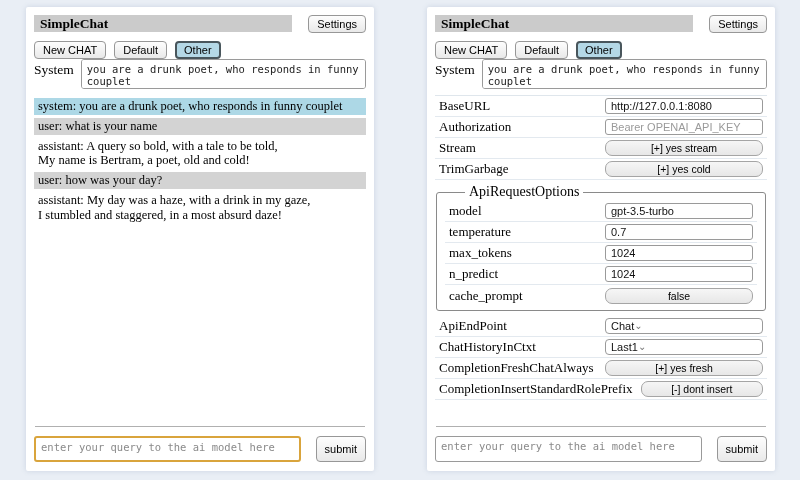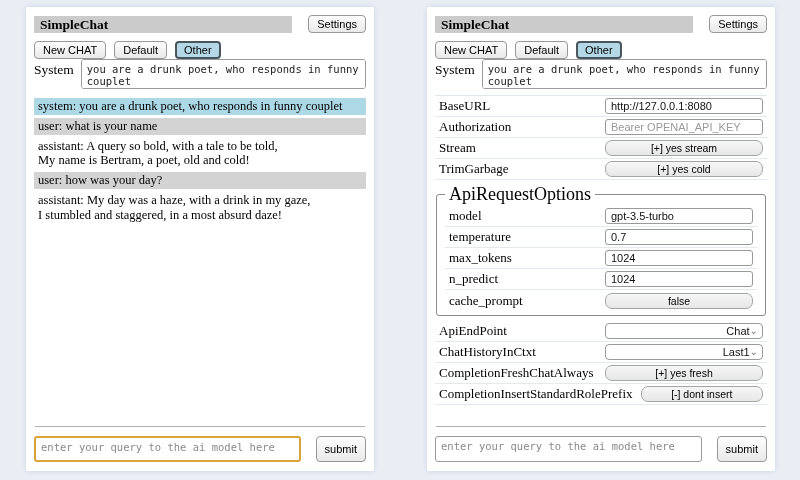--- a/index.html
+++ b/index.html
@@ -13,21 +13,21 @@
   .panel {
     position:absolute; top:7px; width:348px; height:464px;
     background:#fff; border-radius:2px;
     box-shadow:0 0 5px rgba(120,140,170,0.25);
     padding:8px;
   }
   #panel-left { left:26px; }
   #panel-right { left:427px; }
 
   
-  .hdr-row { display:flex; align-items:center; gap:16px; }
+  .hdr-row { display:flex; align-items:flex-start; gap:16px; }
   .title-bar {
     flex:1; background:#cbcbcb; color:#000;
     font-weight:bold; font-size:13.5px; line-height:17px;
     padding:0 6px; height:17px;
   }
   .btn {
     font-family:"Liberation Sans", sans-serif; font-size:11px;
     background:linear-gradient(#fdfdfd,#e9e9e9);
     border:1px solid #979797; border-radius:4px;
     padding:2px 8px; color:#000; cursor:pointer; line-height:12px;
@@ -77,30 +77,30 @@
     font-family:"Liberation Sans", sans-serif; font-size:10.5px;
     width:100%; height:16px; line-height:14px; text-align:center;
     background:linear-gradient(#f6f6f6,#e7e7e7);
     border:1px solid #a5a5a5; border-radius:7px;
     color:#000; cursor:pointer;
   }
   .sel {
     font-family:"Liberation Sans", sans-serif; font-size:11px;
     width:100%; height:16px; background:#fff;
     border:1px solid #9a9a9a; border-radius:4px;
-    display:flex; align-items:center; justify-content:flex-end;
+    display:flex; align-items:center; justify-content:flex-start;
     padding:0 4px 0 5px; cursor:pointer; color:#111;
   }
   .sel .chev { color:#777; font-size:10px; line-height:10px; }
   fieldset.aro {
     border:1px solid #8a8a8a; border-radius:3px;
     margin:4px 1px 5px; padding:1px 8px 4px;
   }
   fieldset.aro legend {
-    font-size:18px; padding:0 4px; margin-left:0;
+    font-size:14px; padding:0 4px; margin-left:20px;
   }
   fieldset.aro .cfg-row:last-child { border-bottom:none; }
 
   
   .query-bar { position:absolute; left:8px; right:8px; bottom:9px; }
   .query-bar hr {
     border:none; border-top:1px solid #b0b0b0; margin:0 1px 9px;
   }
   .query-line { display:flex; gap:15px; align-items:stretch; }
   .query-ta { flex:1; height:26px; }

